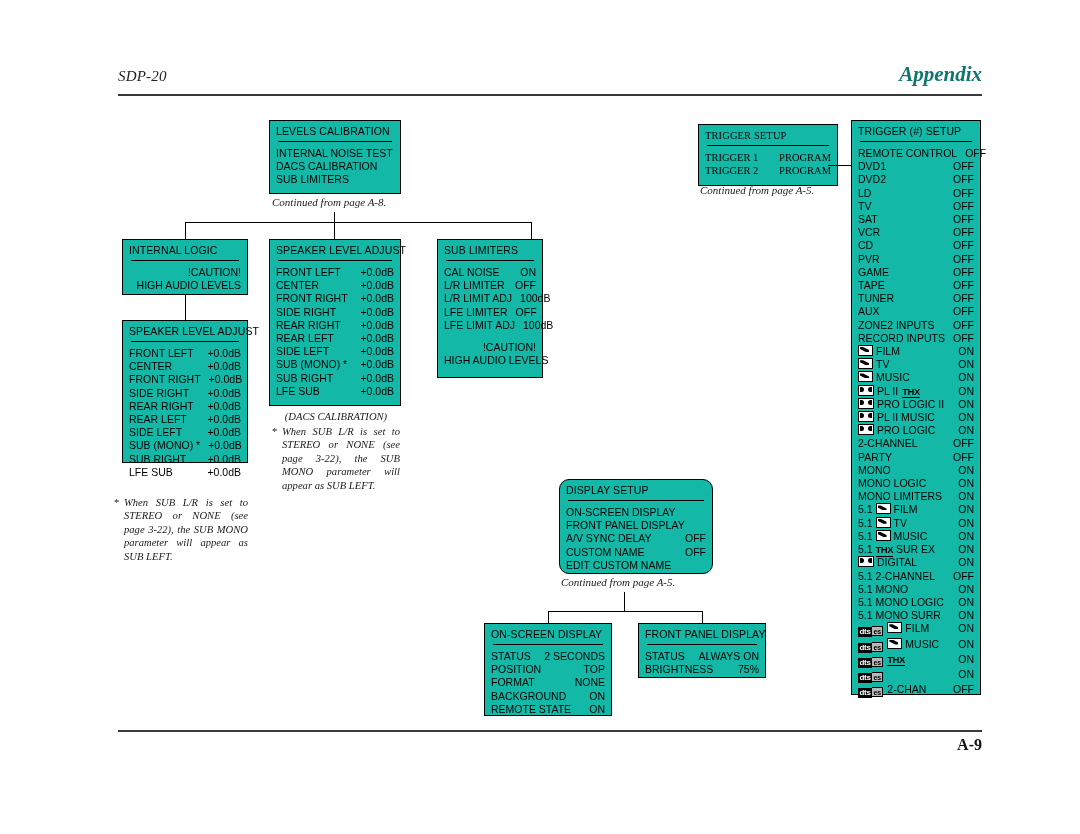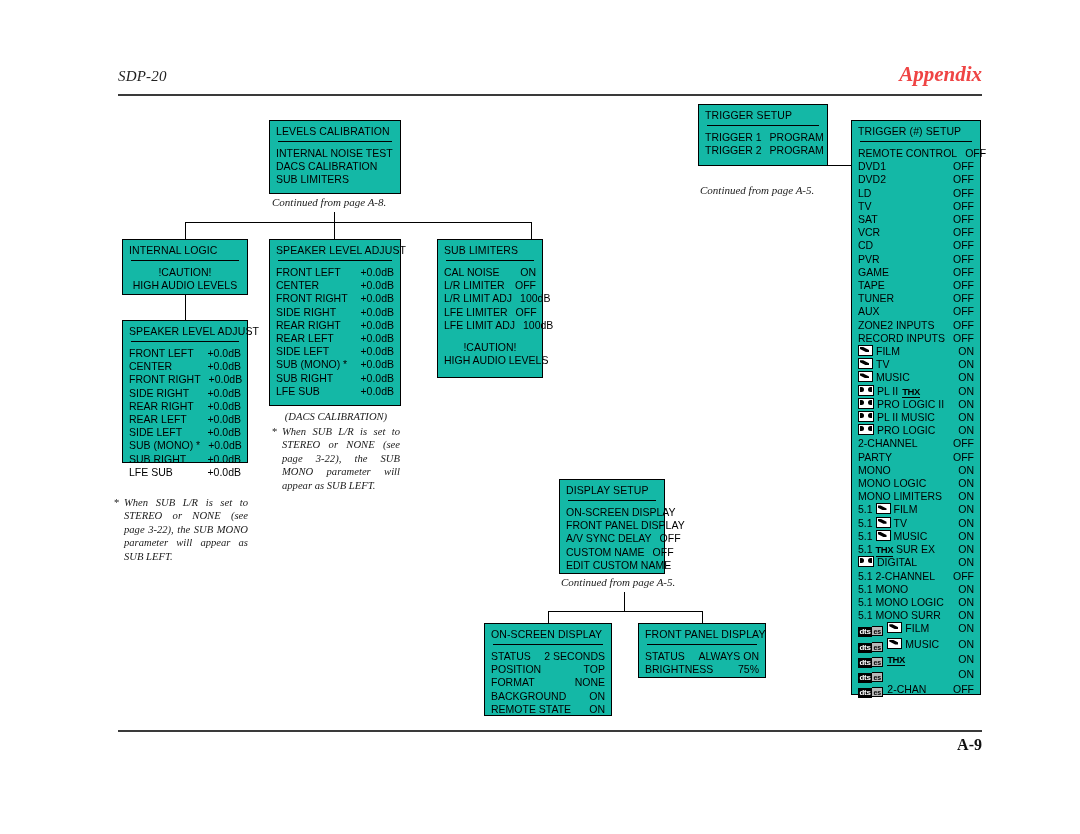--- a/index.html
+++ b/index.html
@@ -28,21 +28,21 @@
     letter-spacing: .2px;
     color: #222;
   }
   .hdr-right {
     position: absolute;
     right: 98px; top: 62px;
     font-family: "Liberation Serif", serif;
     font-style: italic;
     font-weight: bold;
     font-size: 21px;
-    color: #ef4444;
+    color: #0f766e;
   }
   .rule-top {
     position: absolute;
     left: 118px; top: 94px;
     width: 864px; height: 2px;
     background: #3a3a3a;
   }
   .rule-bot {
     position: absolute;
     left: 118px; top: 730px;
@@ -79,21 +79,21 @@
   .rows { font-size: 10.5px; line-height: 13.2px; }
   .row {
     display: flex;
     justify-content: space-between;
     white-space: nowrap;
     gap: 8px;
   }
   .row .lbl { flex: 0 1 auto; }
   .row .val { flex: 0 0 auto; text-align: right; }
   .row-plain { white-space: nowrap; }
-  .center { text-align: center; }
+  .center { text-align: right; }
   .spacer { height: 9px; }
 
   
   .vline { position: absolute; width: 1.4px; background: #000; }
   .hline { position: absolute; height: 1.4px; background: #000; }
 
   
   .caption {
     position: absolute;
     font-family: "Liberation Serif", serif;
@@ -365,21 +365,21 @@
       <div class="row">
           <span class="lbl">LFE LIMIT ADJ</span>
           <span class="val">100dB</span>
         </div>
       <div class="spacer"></div>
       <div class="row-plain center">!CAUTION!</div>
       <div class="row-plain center">HIGH AUDIO LEVELS</div>
     </div>
   </div>
 
-  <div class="box" style="left:698px; top:104px; width:130px; height:62px;">
+  <div class="box" style="left:698px; top:124px; width:140px; height:62px;font-family:Liberation Serif, serif;">
     <div class="box-title">TRIGGER SETUP</div>
     <div class="box-sep"></div>
     <div class="rows">
       <div class="row">
           <span class="lbl">TRIGGER 1</span>
           <span class="val">PROGRAM</span>
         </div>
       <div class="row">
           <span class="lbl">TRIGGER 2</span>
           <span class="val">PROGRAM</span>
@@ -554,21 +554,21 @@
           <span class="lbl"><span class="g-dtses"><span class="d">dts</span><span class="e">es</span></span></span>
           <span class="val">ON</span>
         </div>
         <div class="row">
           <span class="lbl"><span class="g-dtses"><span class="d">dts</span><span class="e">es</span></span><span>2-CHAN</span></span>
           <span class="val">OFF</span>
         </div>
       </div>
   </div>
 
-  <div class="box" style="left:559px; top:479px; width:106px; height:95px;">
+  <div class="box" style="left:559px; top:479px; width:154px; height:95px;border-radius:10px;">
     <div class="box-title">DISPLAY SETUP</div>
     <div class="box-sep"></div>
     <div class="rows">
       <div class="row">
           <span class="lbl">ON-SCREEN DISPLAY</span>
           <span class="val"></span>
         </div>
       <div class="row">
           <span class="lbl">FRONT PANEL DISPLAY</span>
           <span class="val"></span>

